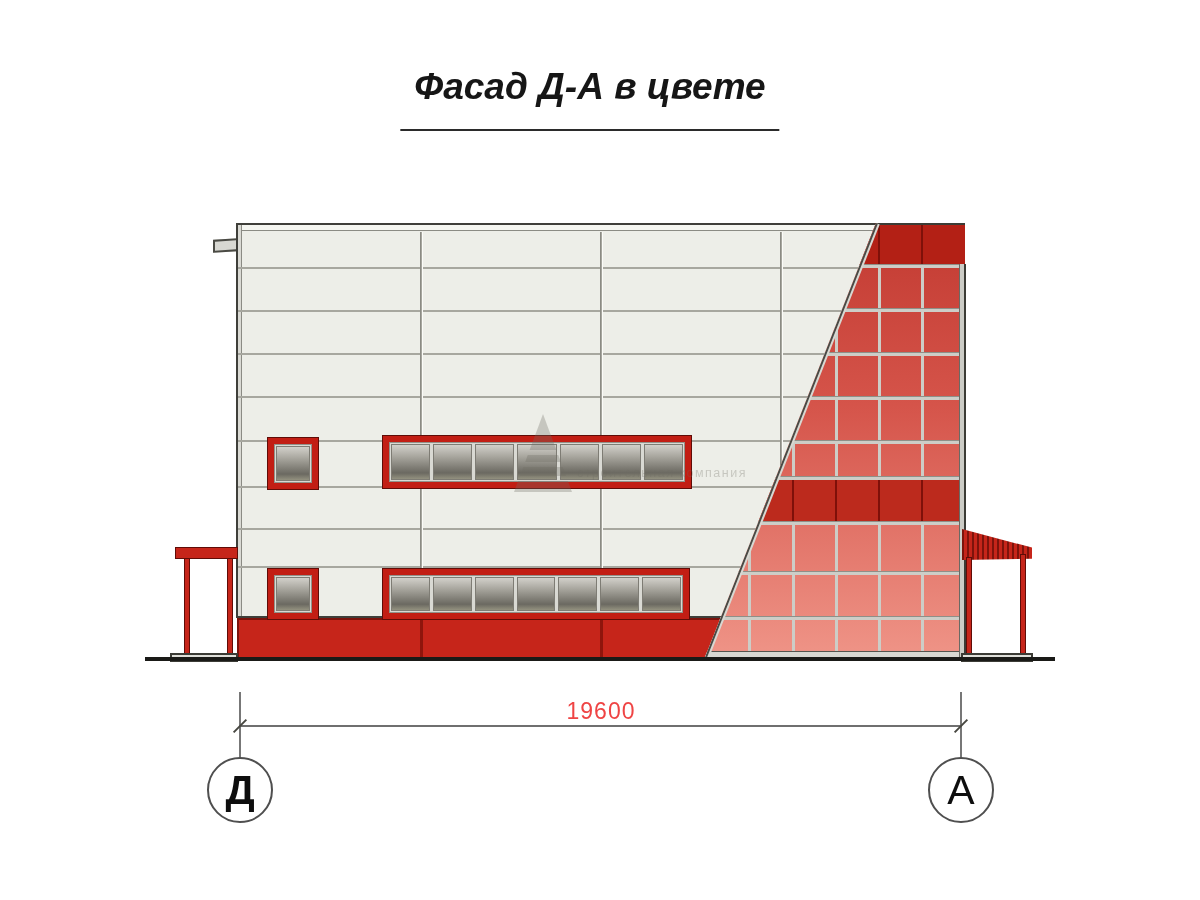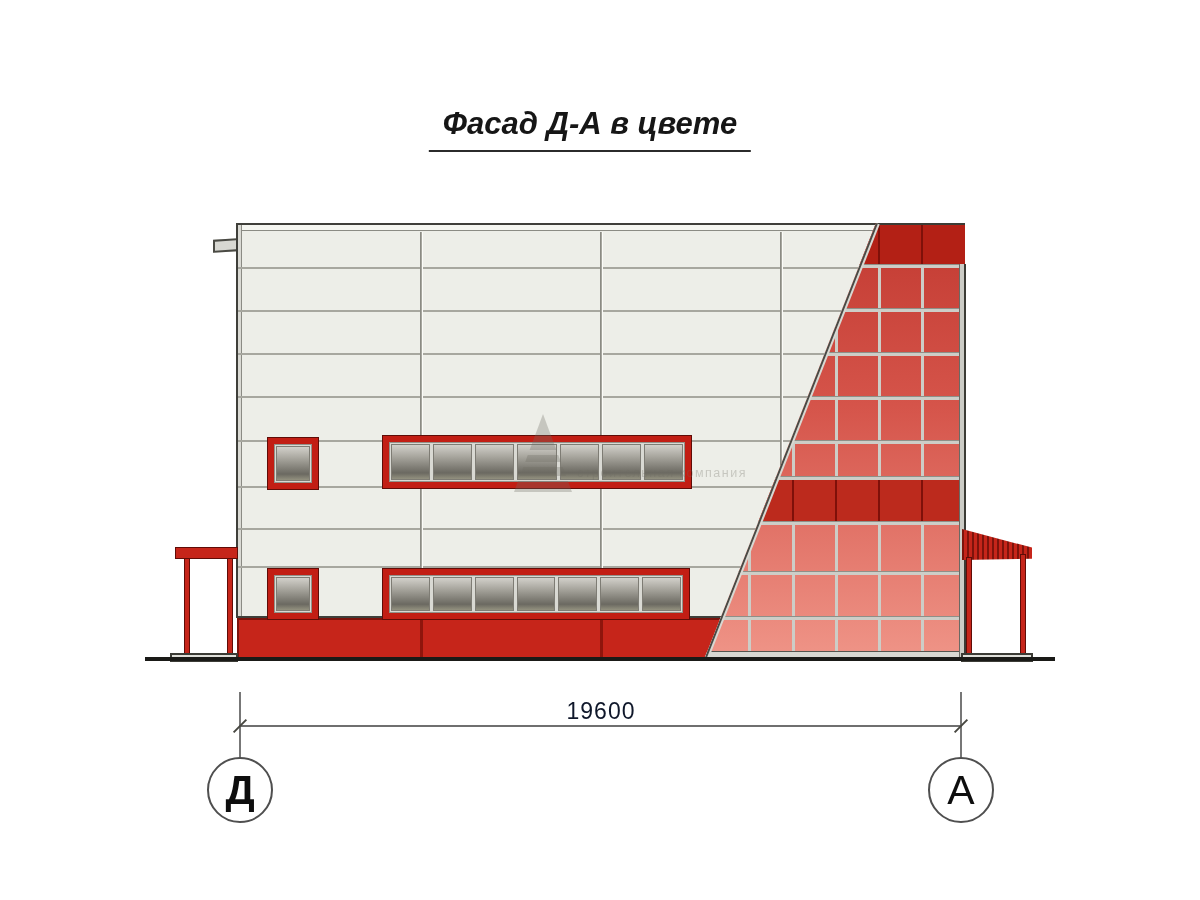--- a/index.html
+++ b/index.html
@@ -1,21 +1,21 @@
 <!DOCTYPE html>
 <html><head>
 <meta charset="utf-8">
 <style>
   html,body{margin:0;padding:0;background:#ffffff;width:1200px;height:900px;
     font-family:"Liberation Sans", sans-serif;overflow:hidden;}
   .abs{position:absolute;box-sizing:border-box;}
   
   .title{top:64px;left:590px;transform:translateX(-50%);
-    font-size:31px;font-style:italic;font-weight:700;color:#161616;
-    padding:2px 14px 8px 14px;border-bottom:2px solid #2b2b2b;white-space:nowrap;margin-top:40px;}
+    font-size:37px;font-style:italic;font-weight:700;color:#161616;
+    padding:2px 14px 21px 14px;border-bottom:2px solid #2b2b2b;white-space:nowrap;}
   
   .wall{left:236px;top:223px;width:729px;height:395px;background:#edeee8;
     border:2px solid #3f3f3a;}
   .parapet{left:0;right:0;top:0;height:6px;background:#f5f6f1;border-bottom:1px solid #8b8b84;}
   .seam{left:0;right:0;height:2px;background:#a7a79f;}
   .joint{top:7px;width:3px;background:#a7a79f;border-left:1px solid #8b8b84;border-right:1px solid #fbfbf8;}
   .wall-ledge{left:0;width:4px;top:0;bottom:0;background:#dadad4;border-right:1px solid #8b8b84;}
   
   .plinth{left:237px;top:618px;width:727px;height:40px;background:#c6251a;
     border:2px solid #7c120b;border-bottom:none;}
@@ -47,21 +47,21 @@
   .base-pad{background:#e0e0da;border:2px solid #3c3c36;}
   
   .ground{left:145px;top:657px;width:910px;height:4px;background:#1a1a17;}
   
   .scupper{left:213px;top:239px;width:25px;height:13px;background:#d8d8d2;
     border:2px solid #4a4a44;transform:skewY(-4deg);}
   
   .ext{width:2px;background:#777;top:692px;height:66px;}
   .dimline{left:239px;top:725px;width:723px;height:2px;background:#6f6f6f;}
   .tick{width:18px;height:2px;background:#46463f;transform:rotate(-45deg);}
-  .dimtext{left:540px;top:698px;width:122px;text-align:center;font-size:23px;color:#0f172a;letter-spacing:1px;}
+  .dimtext{left:540px;top:698px;width:122px;text-align:center;font-size:23px;color:#ef4444;letter-spacing:1px;}
   
   .bubble{width:66px;height:66px;border:2px solid #4f4f4f;border-radius:50%;background:#fff;
     display:flex;align-items:center;justify-content:center;font-size:41px;color:#0e0e0e;top:757px;}
   .bubble.b-left{left:207px;font-weight:700;}
   .bubble.b-right{left:928px;font-weight:400;}
   
   .wm{left:514px;top:410px;width:210px;height:84px;opacity:.30;color:#6f6d64;}
   .wm-pyr{left:0;top:4px;width:58px;height:78px;background:#6f6d64;
     clip-path:polygon(50% 0,100% 100%,0 100%);
     -webkit-mask-image:linear-gradient(180deg,#000 0 46%,transparent 46% 52%,#000 52% 62%,transparent 62% 68%,#000 68% 80%,transparent 80% 86%,#000 86% 100%);

